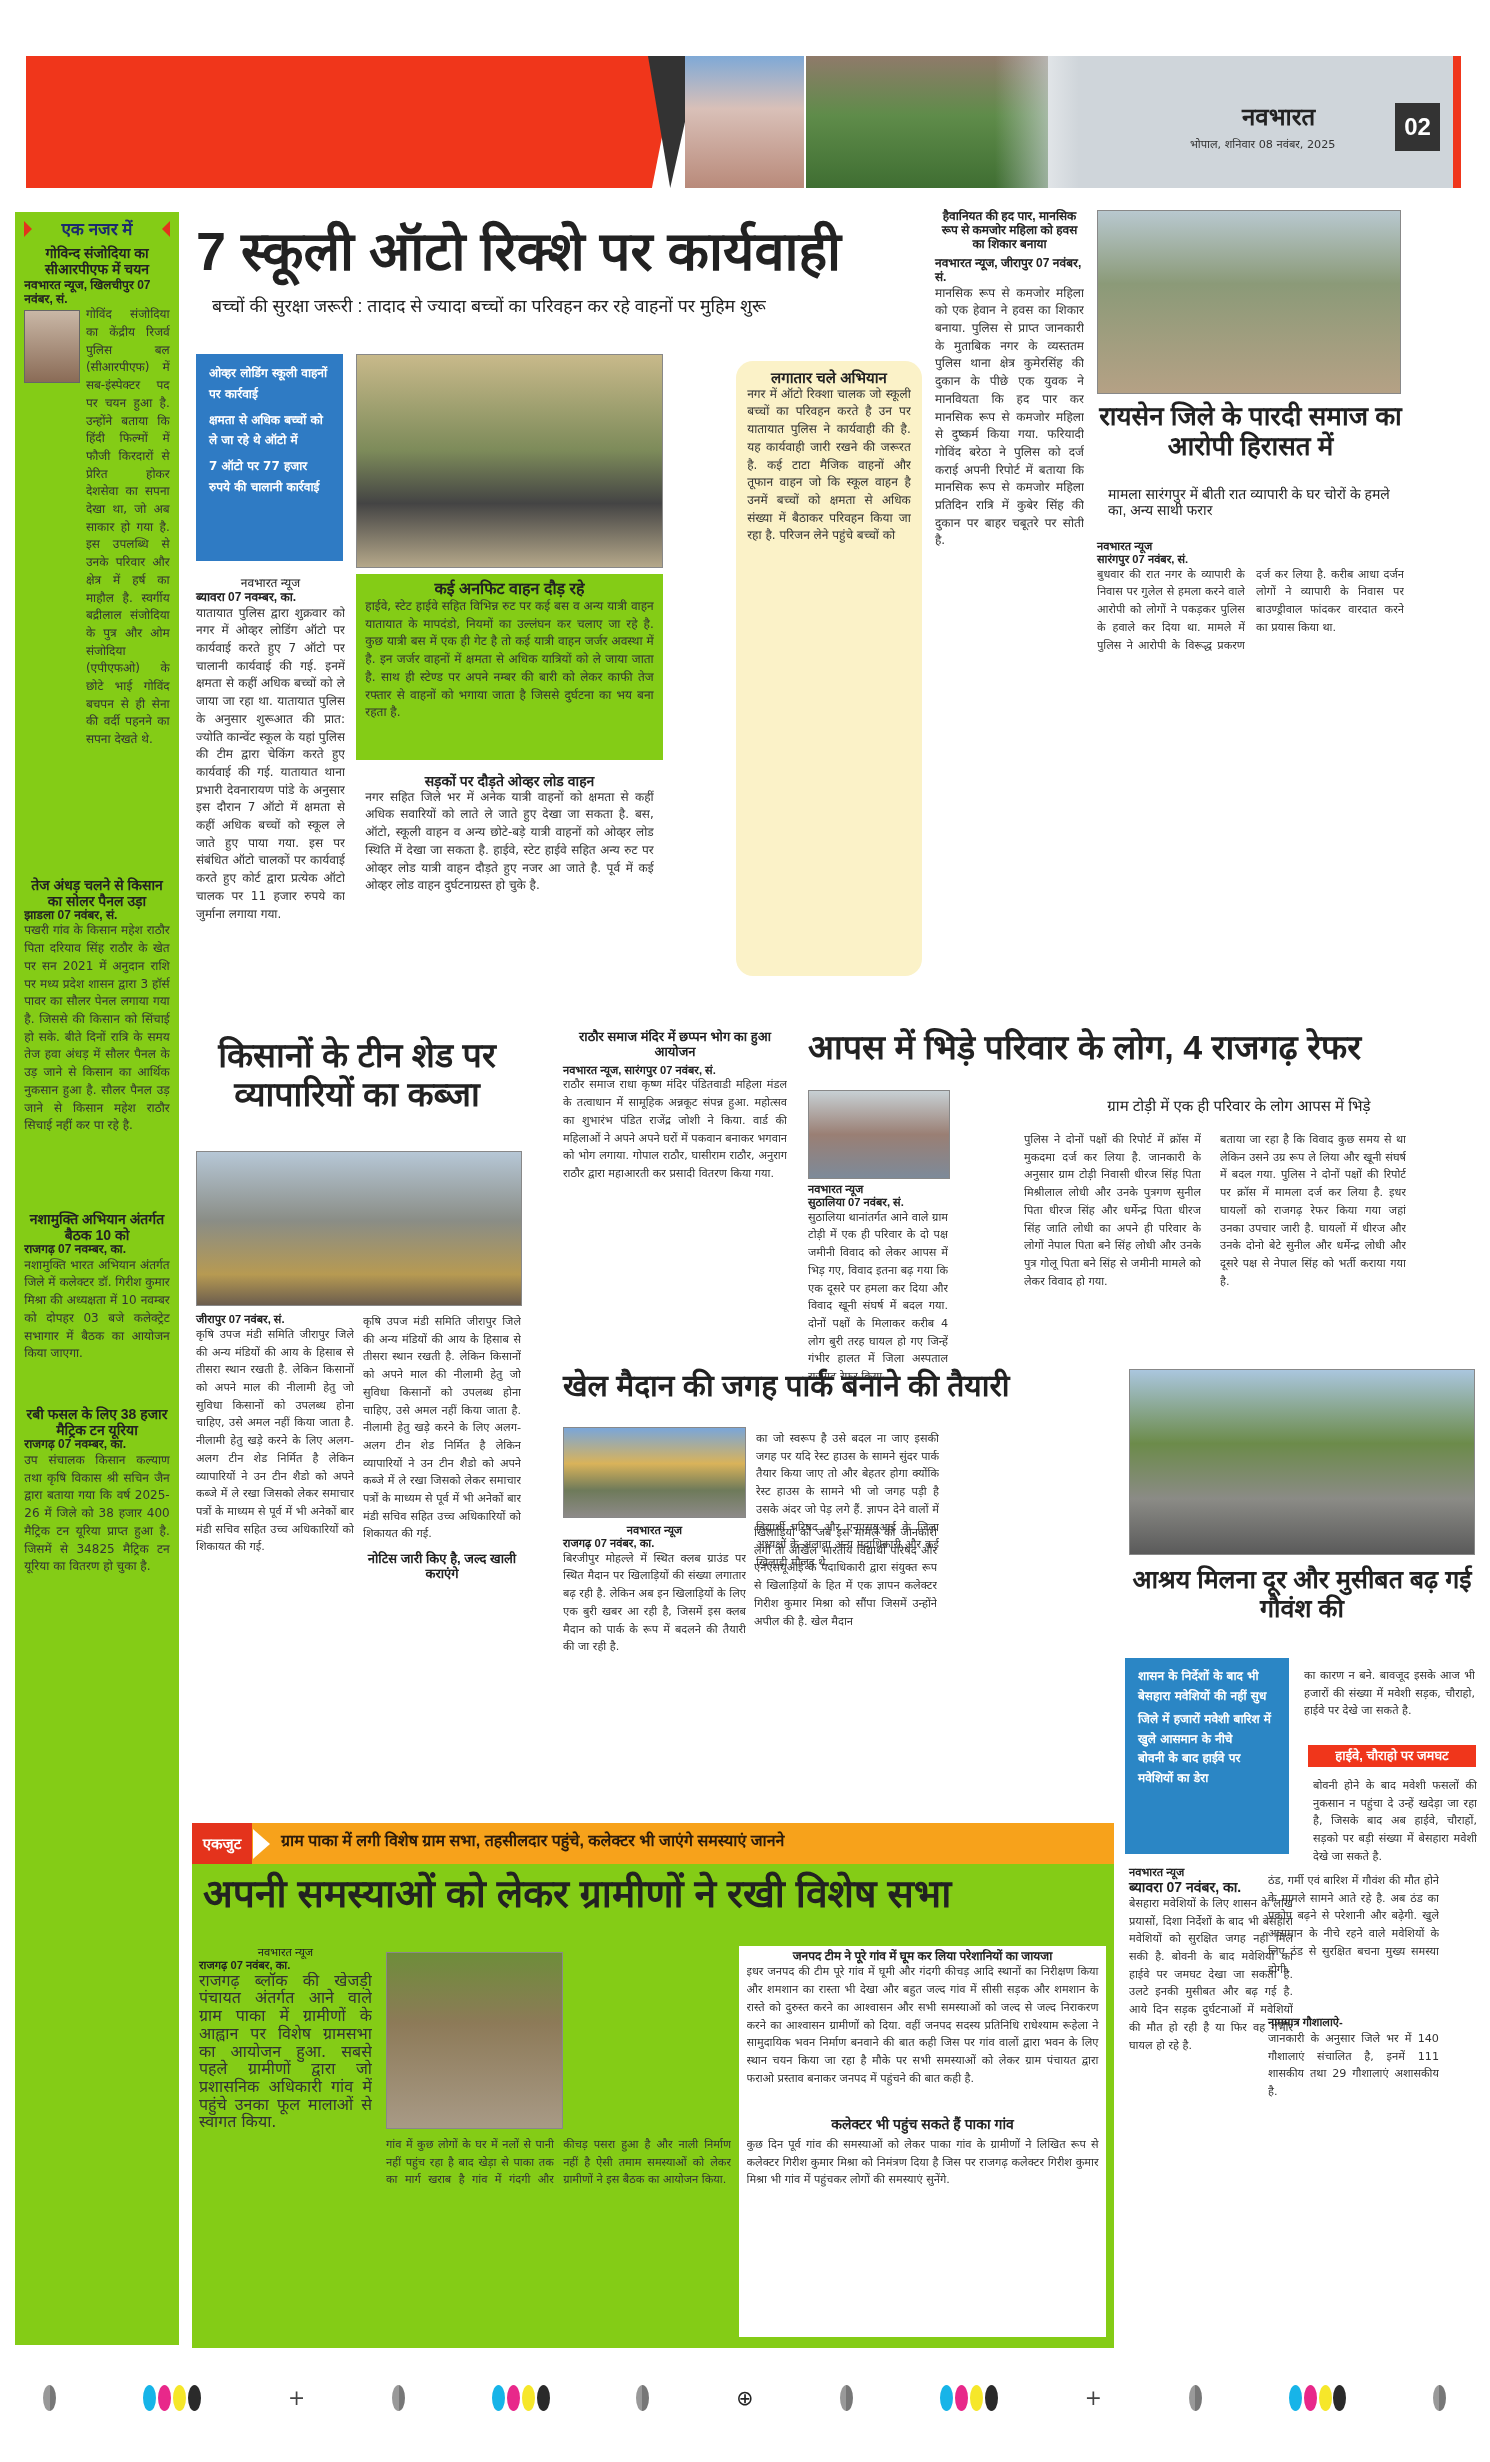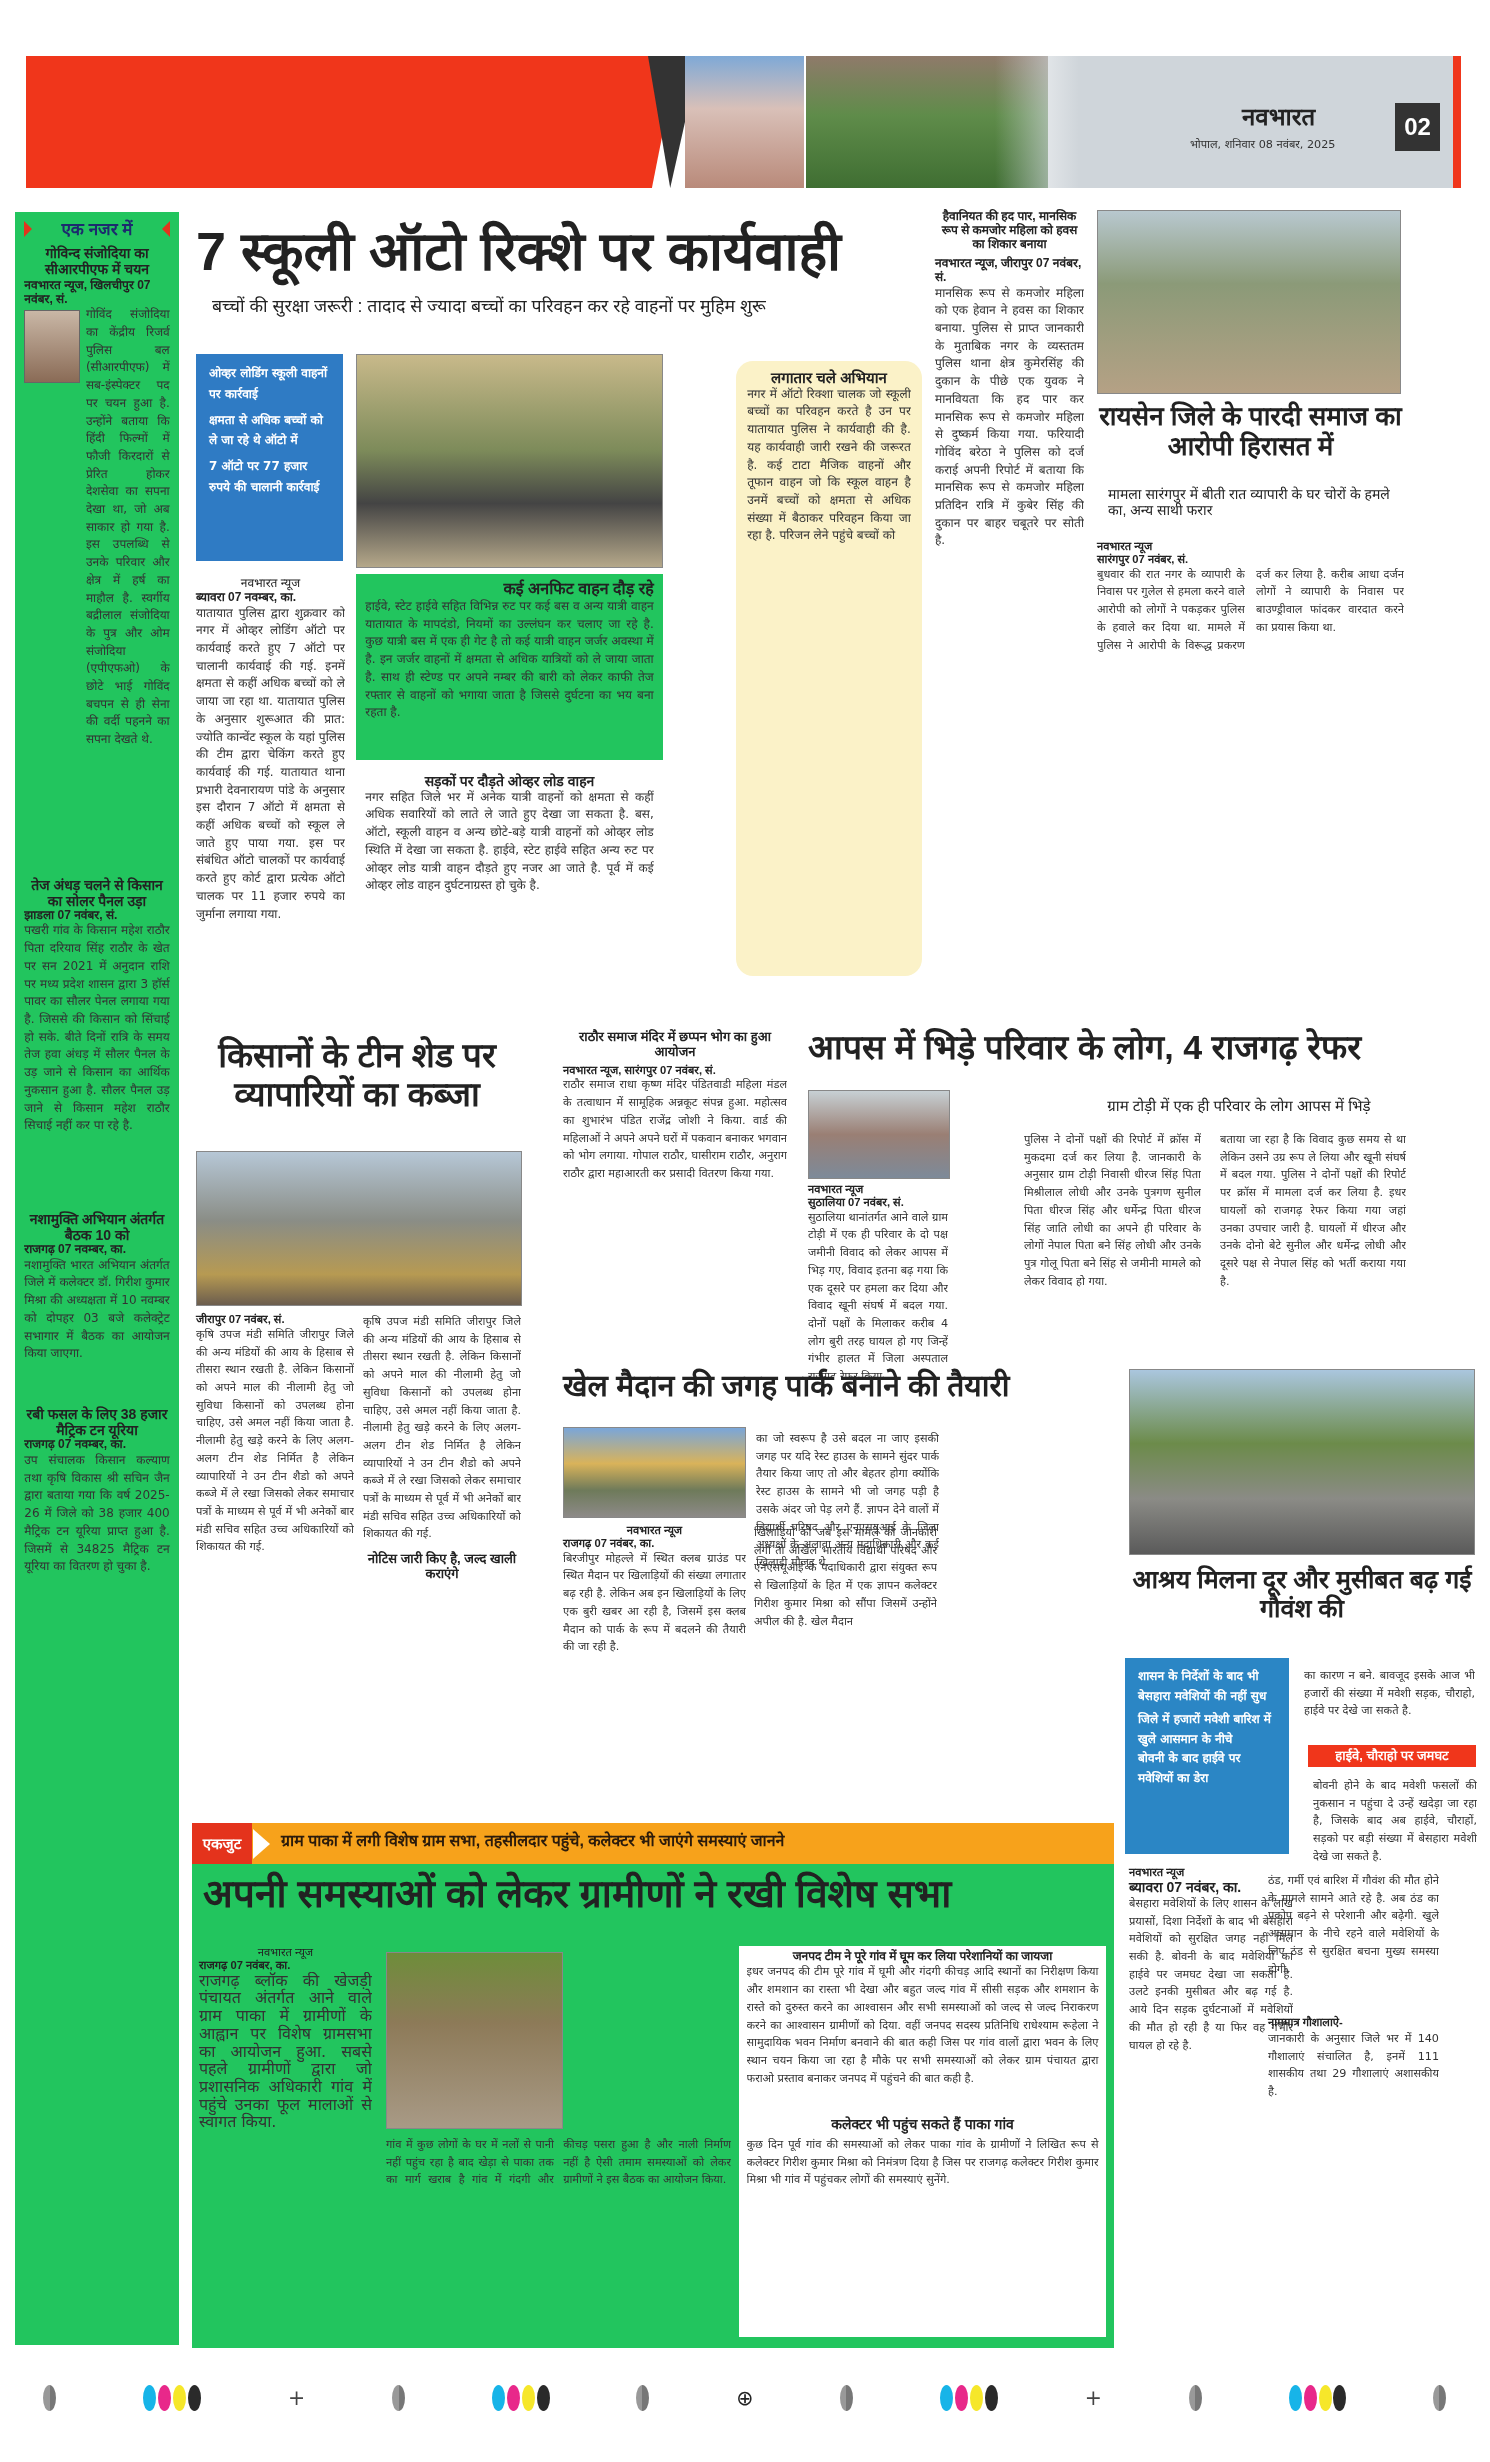--- a/index.html
+++ b/index.html
@@ -2,21 +2,21 @@
 <html style="font-size:15px"><head>
 <meta charset="utf-8">
 <style>
 *{box-sizing:border-box;margin:0;padding:0}
 body{width:1490px;height:2462px;background:#fff;font-family:"DejaVu Sans","Liberation Sans",sans-serif;color:#222;position:relative;overflow:hidden}
 .abs{position:absolute}
 .txt{font-size:12px;line-height:17.7px;text-align:justify;color:#333;overflow:hidden}
 .hl{font-family:"Liberation Sans",sans-serif;font-weight:bold;color:#222;line-height:1.15}
 .photo{background:linear-gradient(135deg,#9aa 0%,#776 60%,#553 100%);border:0.9px solid #888}
 .blue-box{background:#2f7bc4;color:#fff;font-weight:bold;padding:9.3px 13px;font-size:15px;line-height:26px}
-.grey-bg{background:#22c55e}
+.grey-bg{background:#84cc16}
 .yellow-bg{background:#fbf2c8;border-radius:17px}
 .reg{width:13px;height:26px;border-radius:50%;display:inline-block}
 .masthead{left:26px;top:56px;width:1434px;height:132px}
 </style>
 </head>
 <body>
 
 <div class="abs masthead">
   <div class="abs" style="left:0;top:0;width:212px;height:132px;background:#f0361b;width:212px"></div>
   <div class="abs" style="left:0;top:0;width:652px;height:132px;background:#f0361b;clip-path:polygon(0 0,100% 0,96% 100%,0 100%)"></div>
@@ -66,21 +66,21 @@
   <div style="margin-bottom:5.6px">क्षमता से अधिक बच्चों को ले जा रहे थे ऑटो में</div>
   <div>7 ऑटो पर 77 हजार रुपये की चालानी कार्रवाई</div>
 </div>
 <div class="abs photo" style="left:356px;top:354px;width:307px;height:214px;background:linear-gradient(180deg,#c8b98a 0%,#7d8b5a 45%,#444 70%,#b5a88a 100%)"></div>
 <div class="abs" style="left:196px;top:577px;width:149px">
   <div class="hl" style="font-size:12px;text-align:center;font-weight:normal">नवभारत न्यूज</div>
   <div class="hl" style="font-size:12px">ब्यावरा 07 नवम्बर, का.</div>
   <div class="txt" style="height:391px">यातायात पुलिस द्वारा शुक्रवार को नगर में ओव्हर लोडिंग ऑटो पर कार्यवाई करते हुए 7 ऑटो पर चालानी कार्यवाई की गई. इनमें क्षमता से कहीं अधिक बच्चों को ले जाया जा रहा था. यातायात पुलिस के अनुसार शुरूआत की प्रात: ज्योति कान्वेंट स्कूल के यहां पुलिस की टीम द्वारा चेकिंग करते हुए कार्यवाई की गई. यातायात थाना प्रभारी देवनारायण पांडे के अनुसार इस दौरान 7 ऑटो में क्षमता से कहीं अधिक बच्चों को स्कूल ले जाते हुए पाया गया. इस पर संबंधित ऑटो चालकों पर कार्यवाई करते हुए कोर्ट द्वारा प्रत्येक ऑटो चालक पर 11 हजार रुपये का जुर्माना लगाया गया.</div>
 </div>
 <div class="abs grey-bg" style="left:356px;top:574px;width:307px;height:186px;padding:5.6px 9.3px">
-  <div class="hl" style="font-size:16px;text-align:right">कई अनफिट वाहन दौड़ रहे</div>
+  <div class="hl" style="font-size:16px;text-align:center">कई अनफिट वाहन दौड़ रहे</div>
   <div class="txt" style="height:149px">हाईवे, स्टेट हाईवे सहित विभिन्न रुट पर कई बस व अन्य यात्री वाहन यातायात के मापदंडो, नियमों का उल्लंघन कर चलाए जा रहे है. कुछ यात्री बस में एक ही गेट है तो कई यात्री वाहन जर्जर अवस्था में है. इन जर्जर वाहनों में क्षमता से अधिक यात्रियों को ले जाया जाता है. साथ ही स्टेण्ड पर अपने नम्बर की बारी को लेकर काफी तेज रफ्तार से वाहनों को भगाया जाता है जिससे दुर्घटना का भय बना रहता है.</div>
 </div>
 <div class="abs" style="left:356px;top:769px;width:307px;height:186px;padding:3.7px 9.3px">
   <div class="hl" style="font-size:14px;text-align:center">सड़कों पर दौड़ते ओव्हर लोड वाहन</div>
   <div class="txt" style="height:140px">नगर सहित जिले भर में अनेक यात्री वाहनों को क्षमता से कहीं अधिक सवारियों को लाते ले जाते हुए देखा जा सकता है. बस, ऑटो, स्कूली वाहन व अन्य छोटे-बड़े यात्री वाहनों को ओव्हर लोड स्थिति में देखा जा सकता है. हाईवे, स्टेट हाईवे सहित अन्य रुट पर ओव्हर लोड यात्री वाहन दौड़ते हुए नजर आ जाते है. पूर्व में कई ओव्हर लोड वाहन दुर्घटनाग्रस्त हो चुके है.</div>
 </div>
 <div class="abs yellow-bg" style="left:736px;top:361px;width:186px;height:615px;padding:7.5px 11.2px">
   <div class="hl" style="font-size:15px;text-align:center">लगातार चले अभियान</div>
   <div class="txt" style="height:559px">नगर में ऑटो रिक्शा चालक जो स्कूली बच्चों का परिवहन करते है उन पर यातायात पुलिस ने कार्यवाही की है. यह कार्यवाही जारी रखने की जरूरत है. कई टाटा मैजिक वाहनों और तूफान वाहन जो कि स्कूल वाहन है उनमें बच्चों को क्षमता से अधिक संख्या में बैठाकर परिवहन किया जा रहा है. परिजन लेने पहुंचे बच्चों को</div>
 </div>

